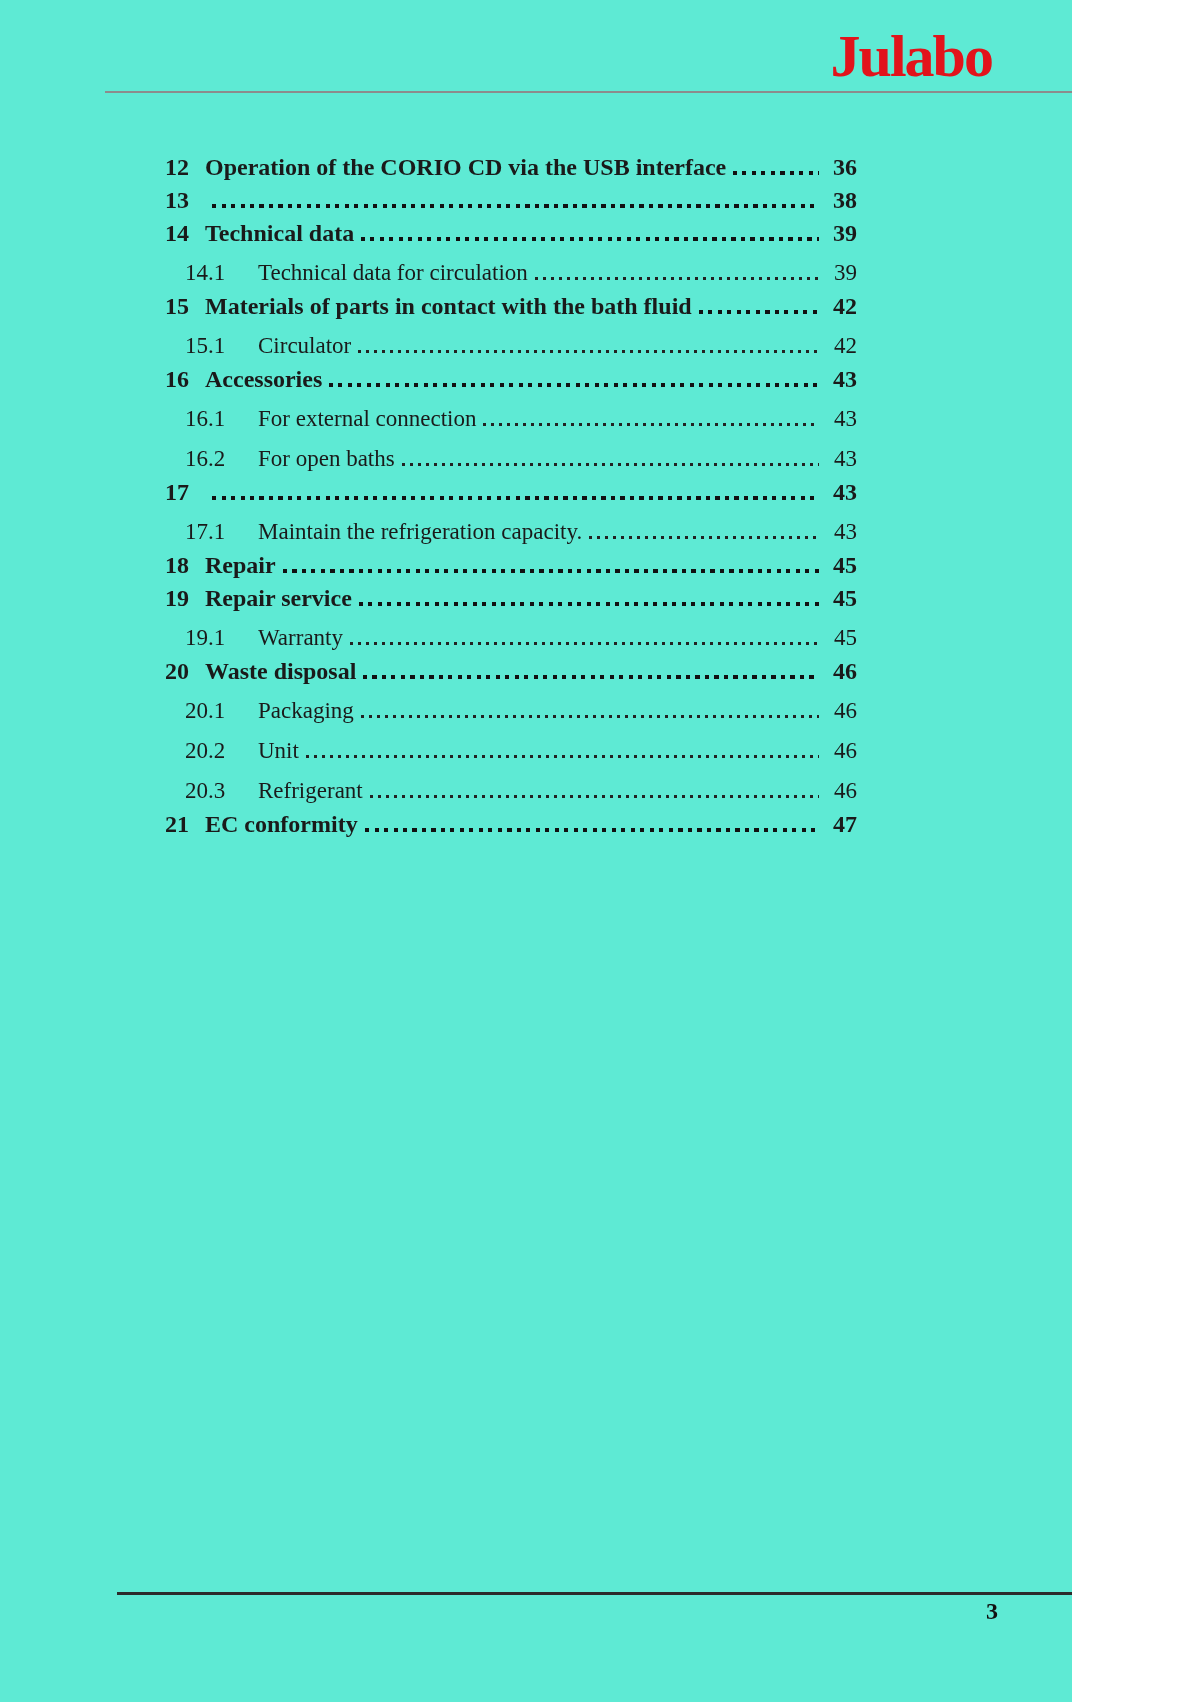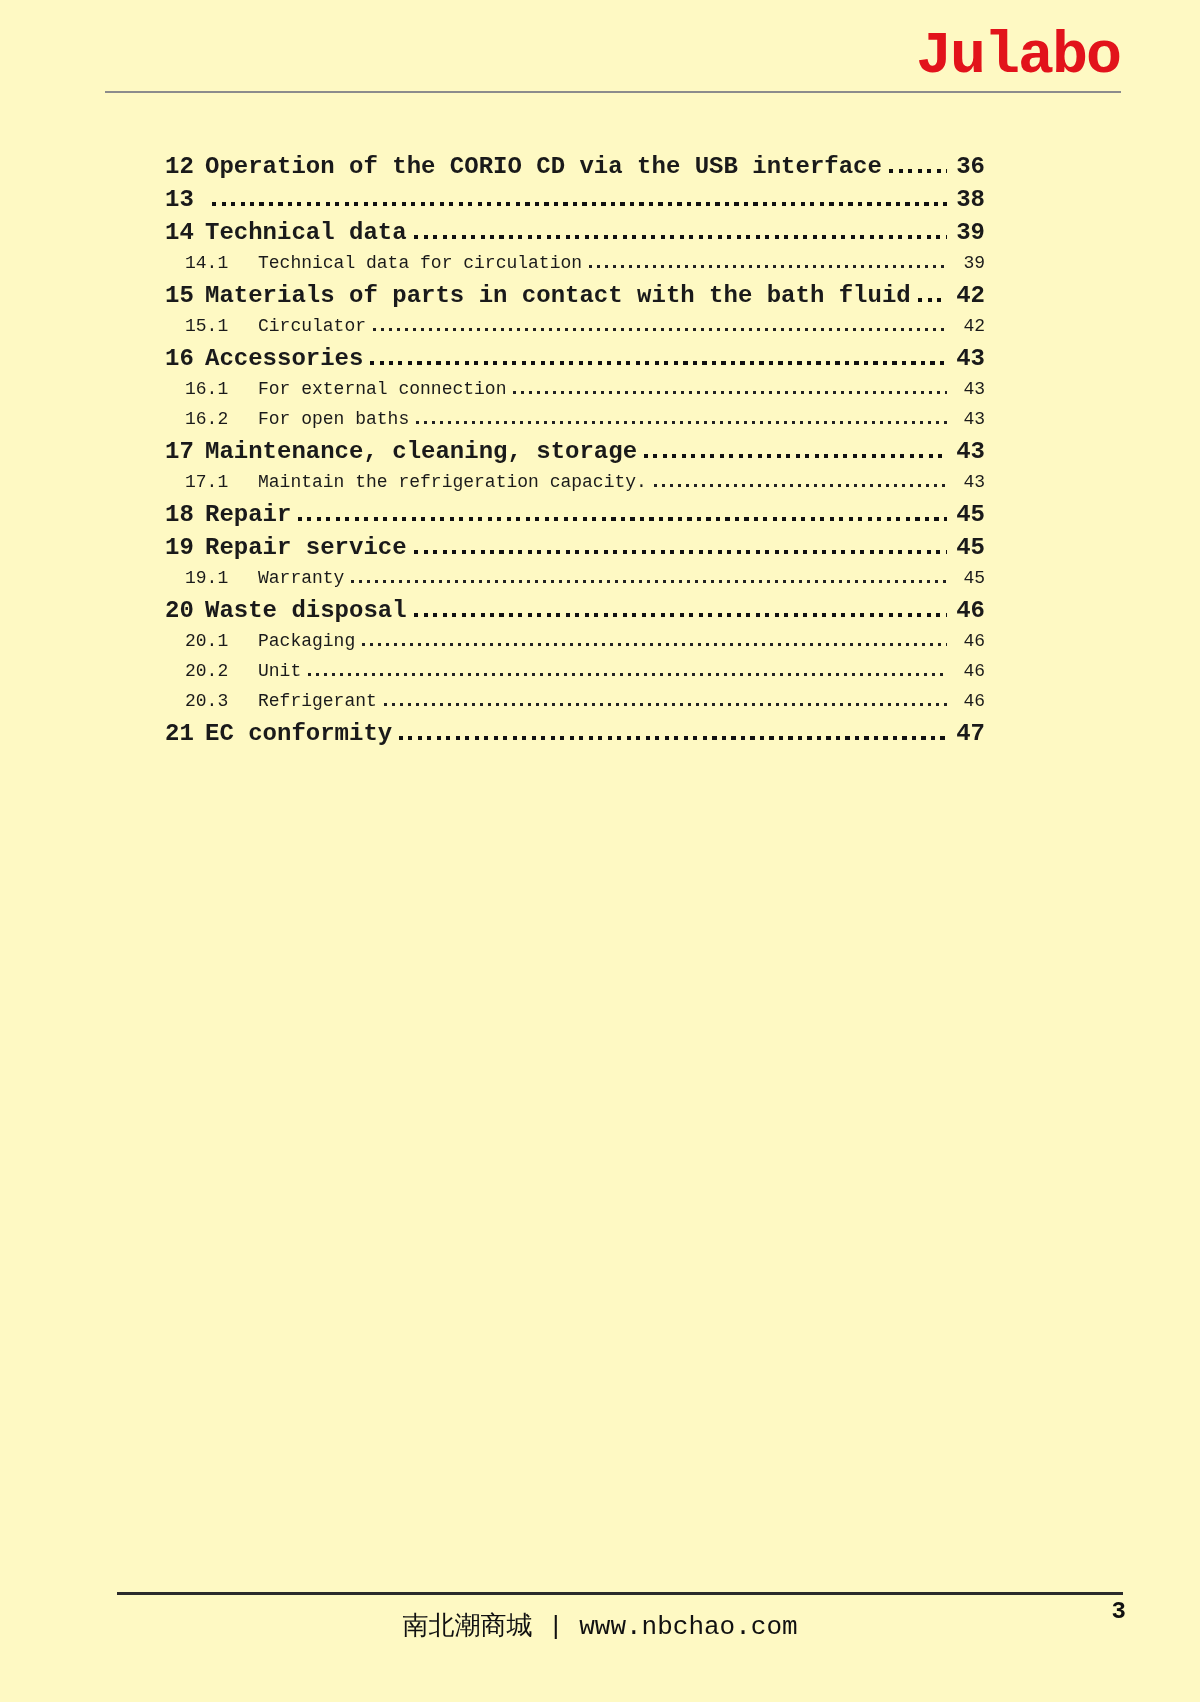--- a/index.html
+++ b/index.html
@@ -1,21 +1,21 @@
 <!DOCTYPE html>
 <html><head>
 <meta charset="utf-8">
 <style>
   html, body { margin: 0; padding: 0; background: #ffffff; }
   .page {
     position: relative;
-    width: 1200px;
+    width: 1072px;
     height: 1702px;
-    background: #fef9c3;
-    font-family: Liberation Mono, monospace;
+    background: #5eead4;
+    font-family: Liberation Serif, serif;
     color: #1a1a1a;
     overflow: hidden;
   }
 
   
   .logo {
     position: absolute;
     top: 26px;
     right: 80px;
     font-size: 60px;
@@ -43,23 +43,23 @@
     align-items: baseline;
     line-height: 30px;
     white-space: nowrap;
   }
   .toc-row.lvl1 {
     font-size: 24px;
     font-weight: 700;
     margin-top: 3px;
   }
   .toc-row.lvl2 {
-    font-size: 18px;
+    font-size: 23px;
     font-weight: 400;
-    margin-top: 0;
+    margin-top: 10px;
     padding-left: 20px;
   }
   .toc-row:first-child { margin-top: 16px; }
   .toc-row .num { flex: none; }
   .lvl1 .num { width: 40px; }
   .lvl2 .num { width: 73px; }
   .toc-row .title { flex: none; }
   .toc-row .leader {
     flex: 1 1 auto;
     margin: 0 8px 0 7px;
@@ -159,21 +159,20 @@
       <span class="pagenum">43</span>
     </div>
       <div class="toc-row lvl2">
       <span class="num">16.2</span>
       <span class="title">For open baths</span>
       <span class="leader"></span>
       <span class="pagenum">43</span>
     </div>
       <div class="toc-row lvl1">
       <span class="num">17</span>
-      <span class="title">Maintenance, cleaning, storage</span>
       <span class="leader"></span>
       <span class="pagenum">43</span>
     </div>
       <div class="toc-row lvl2">
       <span class="num">17.1</span>
       <span class="title">Maintain the refrigeration capacity.</span>
       <span class="leader"></span>
       <span class="pagenum">43</span>
     </div>
       <div class="toc-row lvl1">
@@ -221,17 +220,16 @@
       <div class="toc-row lvl1">
       <span class="num">21</span>
       <span class="title">EC conformity</span>
       <span class="leader"></span>
       <span class="pagenum">47</span>
     </div>
     </div>
 
   <div class="footer-rule"></div>
 
-  <div class="footer-site">南北潮商城 | www.nbchao.com</div>
 
   <div class="footer-pageno">3</div>
 
 </div>
 
 </body></html>

